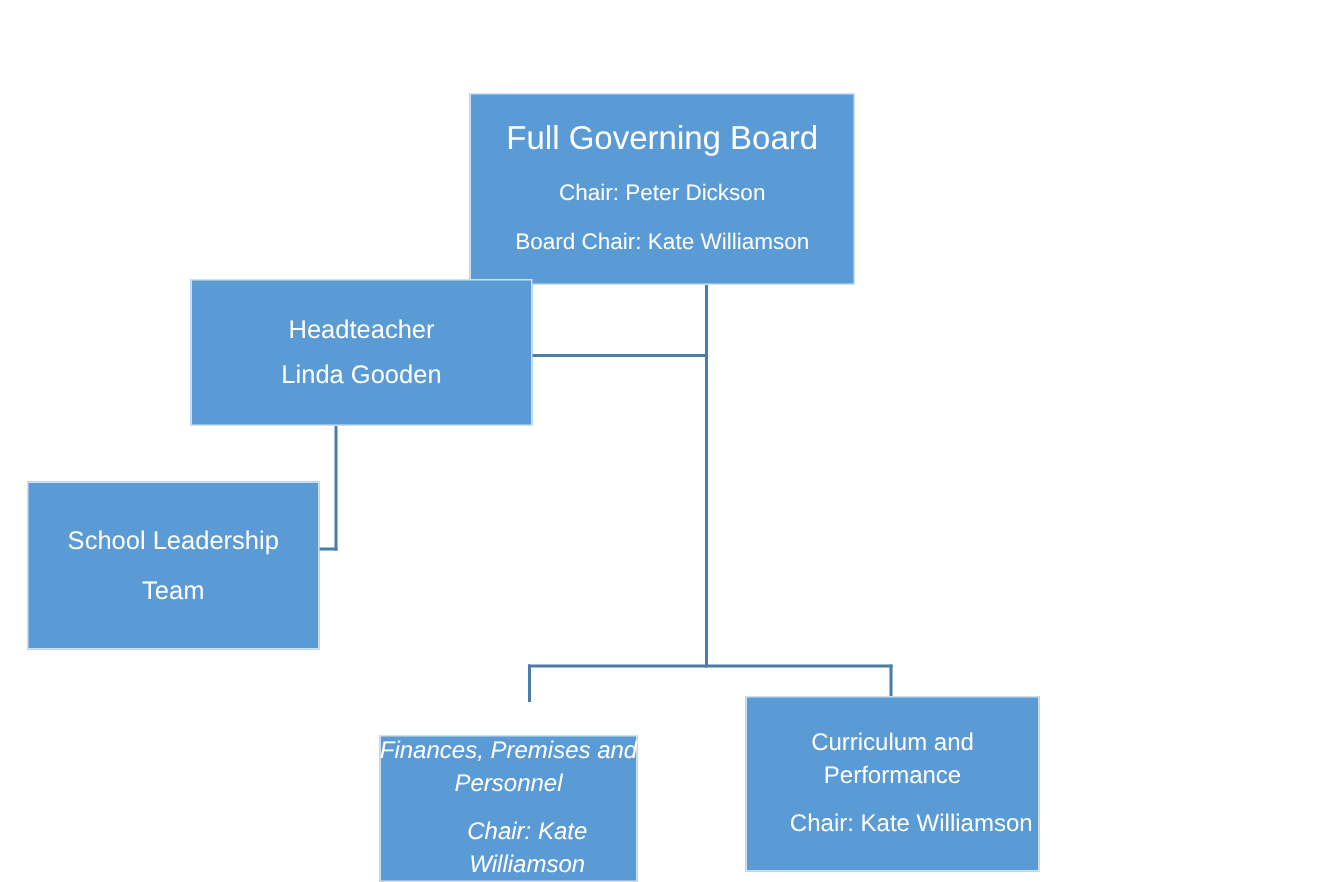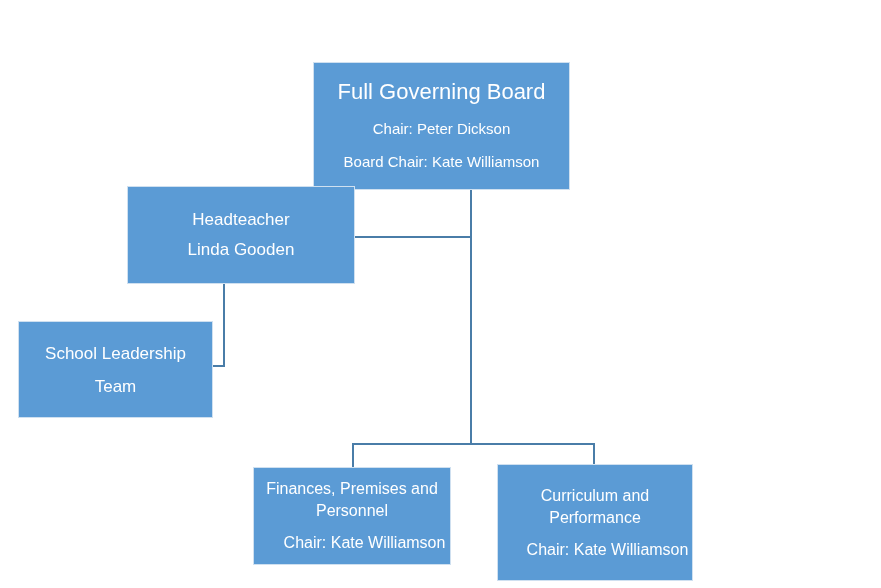--- a/index.html
+++ b/index.html
@@ -22,22 +22,22 @@
     color: var(--node-text, #ffffff);
     display: flex;
     flex-direction: column;
     align-items: center;
     justify-content: center;
     text-align: center;
   }
 
   .node-board        { left: 313px; top: 17px;  width: 257px; height: 128px; margin-top: 45px; }
   .node-headteacher  { left: 127px; top: 186px; width: 228px; height: 98px; }
-  .node-slt          { left: 18px;  top: 321px; width: 195px; height: 97px; }
-  .node-finances     { left: 253px; top: 467px; width: 198px; height: 98px; }
+  .node-slt          { left: 18px;  top: 321px; width: 195px; height: 112px; }
+  .node-finances     { left: 253px; top: 490px; width: 172px; height: 98px; font-style: italic; }
   .node-curriculum   { left: 497px; top: 464px; width: 196px; height: 117px; }
 
   .node-board .title   { font-size: 22px; line-height: 30px; }
   .node-board .subline { font-size: 15px; line-height: 28px; }
   .node-board .subline.first { margin-top: 8px; }
   .node-board .subline.second { margin-top: 5px; }
 
   .node-headteacher .line { font-size: 17px; line-height: 30px; }
 
   .node-slt .title { font-size: 17px; line-height: 33px; width: 150px; }

